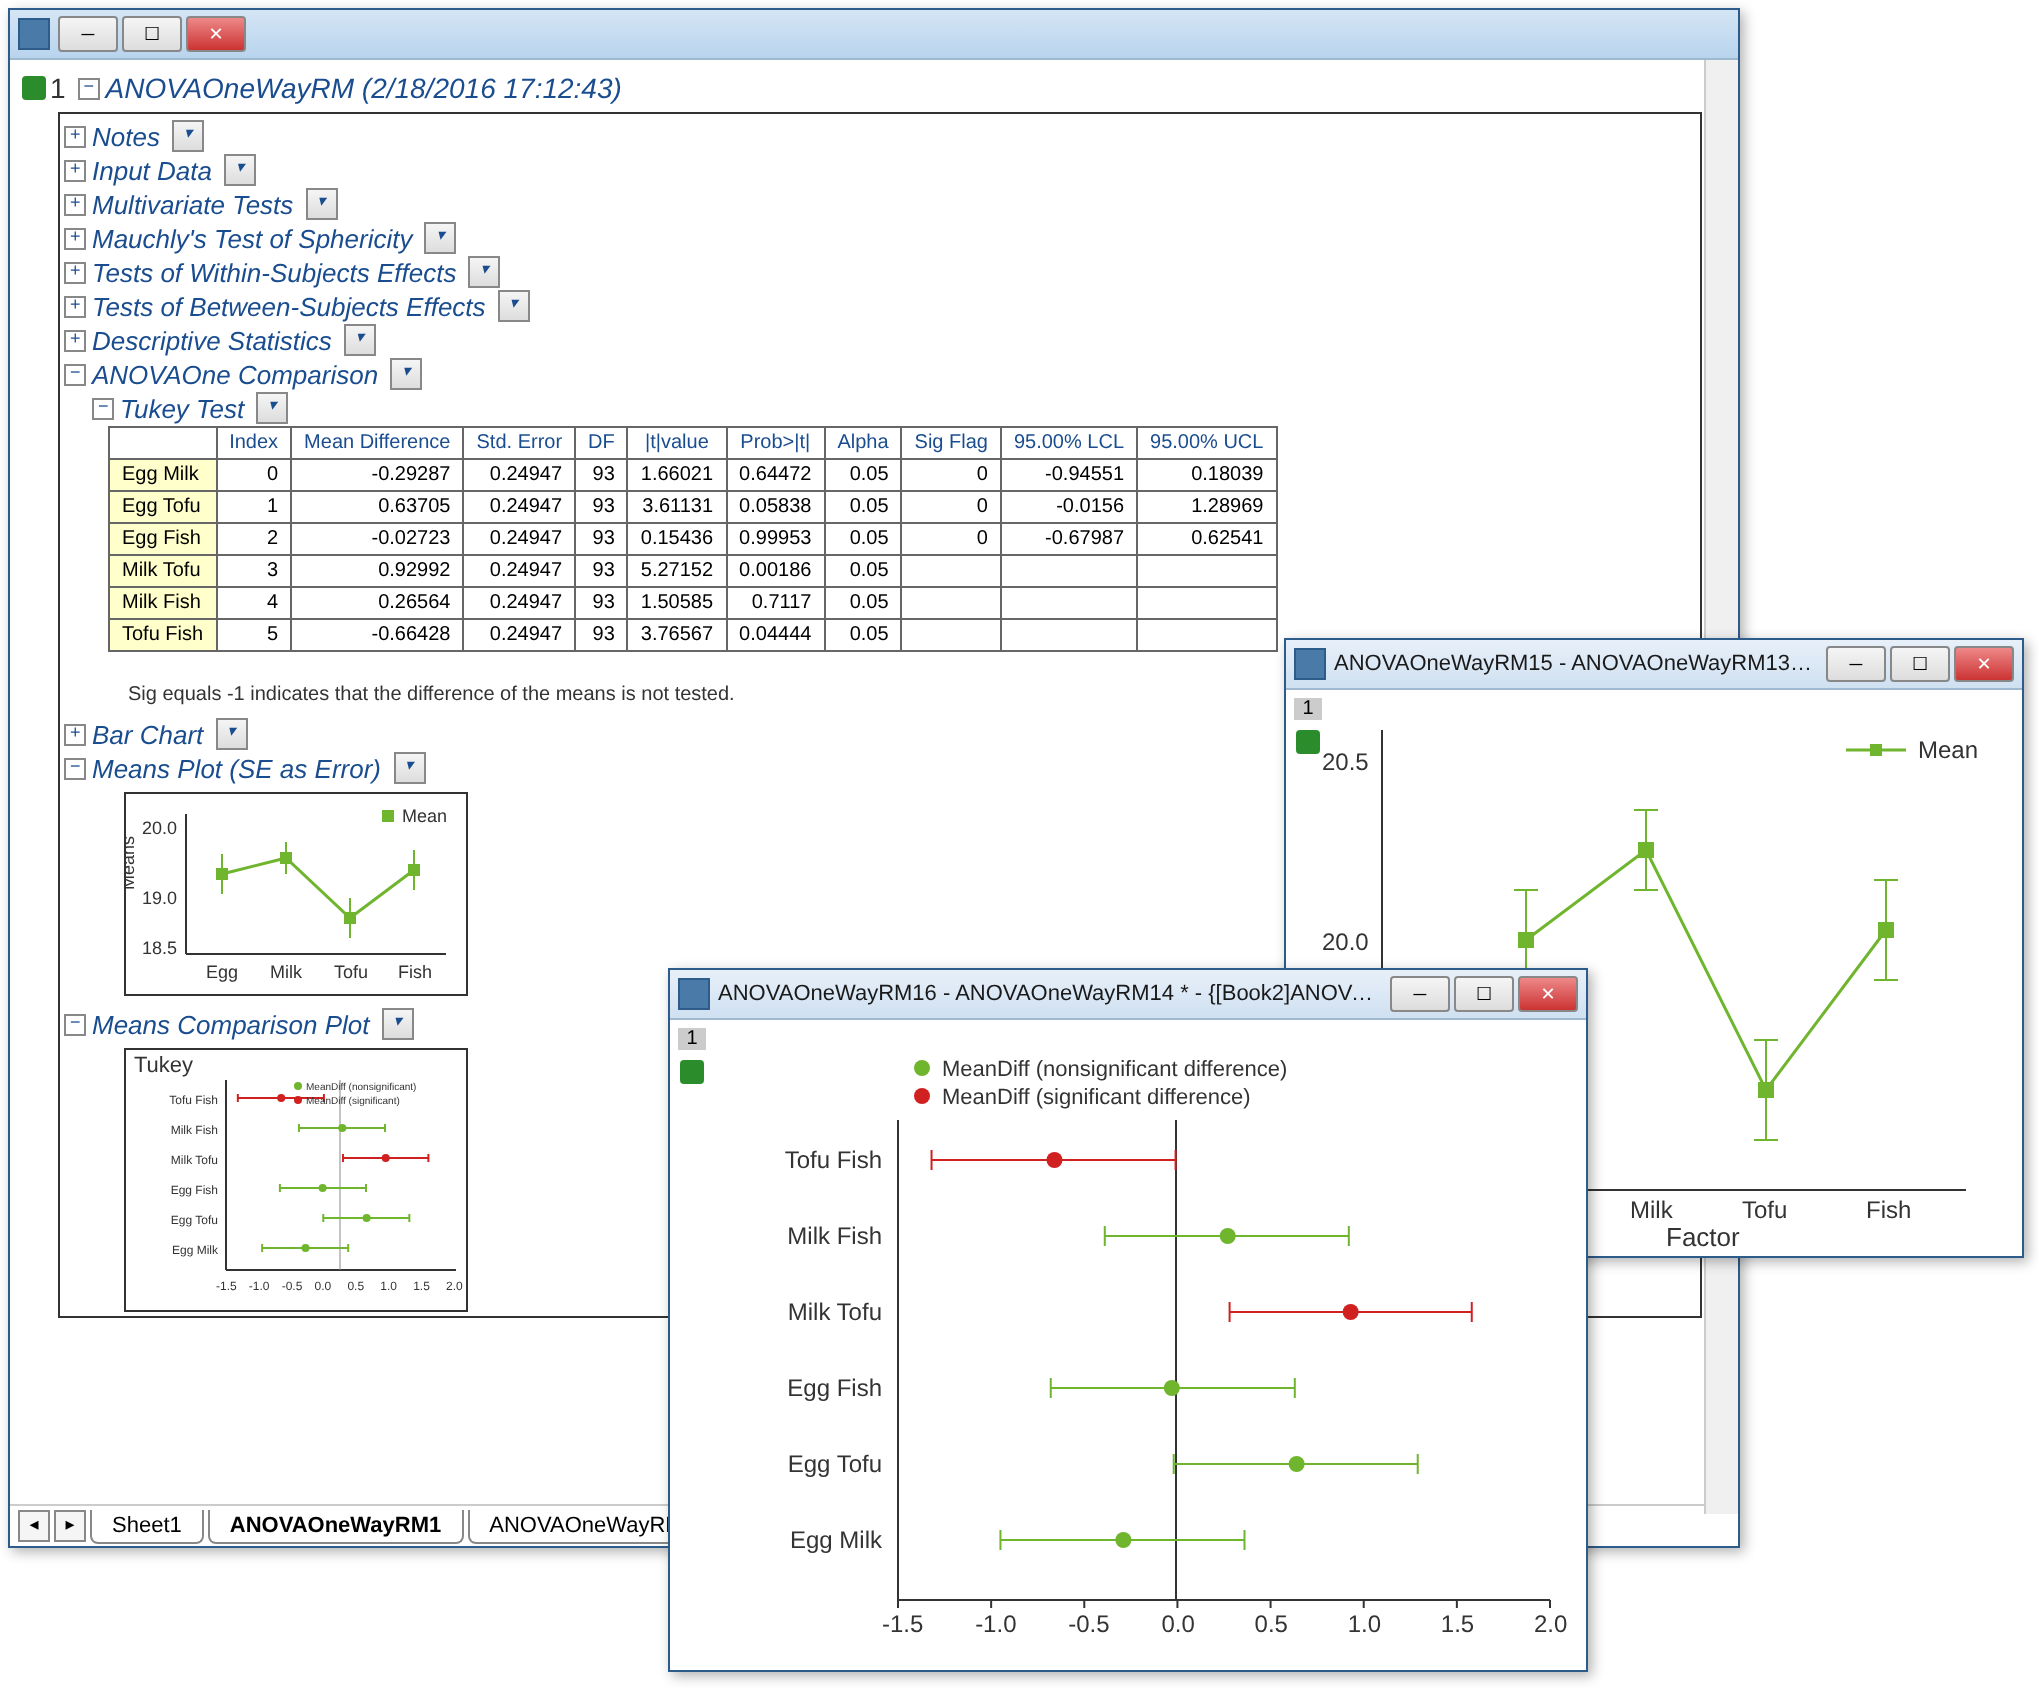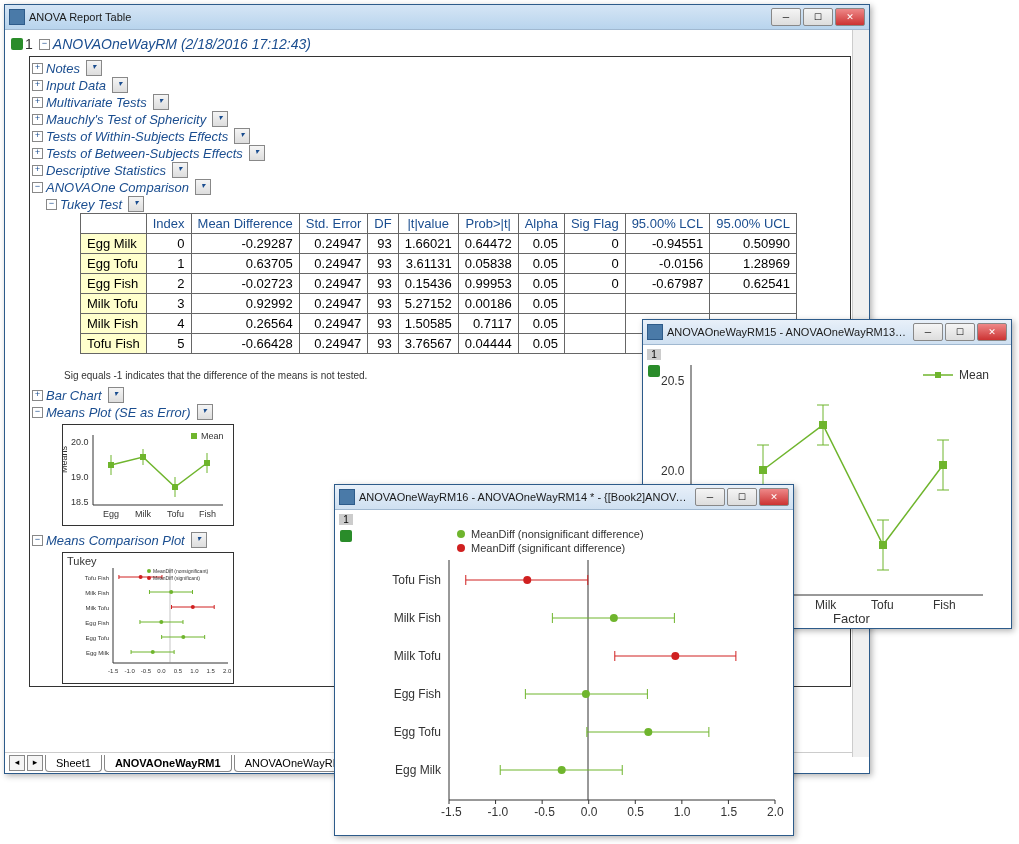--- a/index.html
+++ b/index.html
@@ -150,22 +150,22 @@
   padding: 2px;
   margin-left: 18px;
 }
 
 .nested {
   margin-left: 14px;
 }
 
 .data-table {
   border-collapse: collapse;
-  font-size: 13px;
-  margin-left: 34px;
+  font-size: 10px;
+  margin-left: 8px;
 }
 
 .data-table th {
   background: #fff;
   border: 1px solid #666;
   padding: 2px 6px;
   font-weight: normal;
   color: #1a4d8f;
 }
 
@@ -245,21 +245,20 @@
 svg .err-line-sig { stroke: #d02020; stroke-width: 1; }
 svg .legend-text { font-size: 9px; fill: #333; }
 
 </style>
 </head>
 <body>
 
 <div class="window" style="left:4px; top:4px; width:864px; height:768px;">
   <div class="title-bar active">
     <span class="title-icon"></span>
-    <span class="title-text">ANOVA Report Table</span>
     <div class="win-btns">
       <div class="win-btn">─</div>
       <div class="win-btn">☐</div>
       <div class="win-btn close">✕</div>
     </div>
   </div>
 
   <div class="window-body" style="padding-bottom:22px; padding-right:18px;">
 
     <div class="header-line">
@@ -339,21 +338,21 @@
                 <td class="label">Egg Milk</td>
                 <td>0</td>
                 <td>-0.29287</td>
                 <td>0.24947</td>
                 <td>93</td>
                 <td>1.66021</td>
                 <td>0.64472</td>
                 <td>0.05</td>
                 <td>0</td>
                 <td>-0.94551</td>
-                <td>0.50990</td>
+                <td>0.18039</td>
               </tr>
               <tr>
                 <td class="label">Egg Tofu</td>
                 <td>1</td>
                 <td>0.63705</td>
                 <td>0.24947</td>
                 <td>93</td>
                 <td>3.61131</td>
                 <td>0.05838</td>
                 <td>0.05</td>

